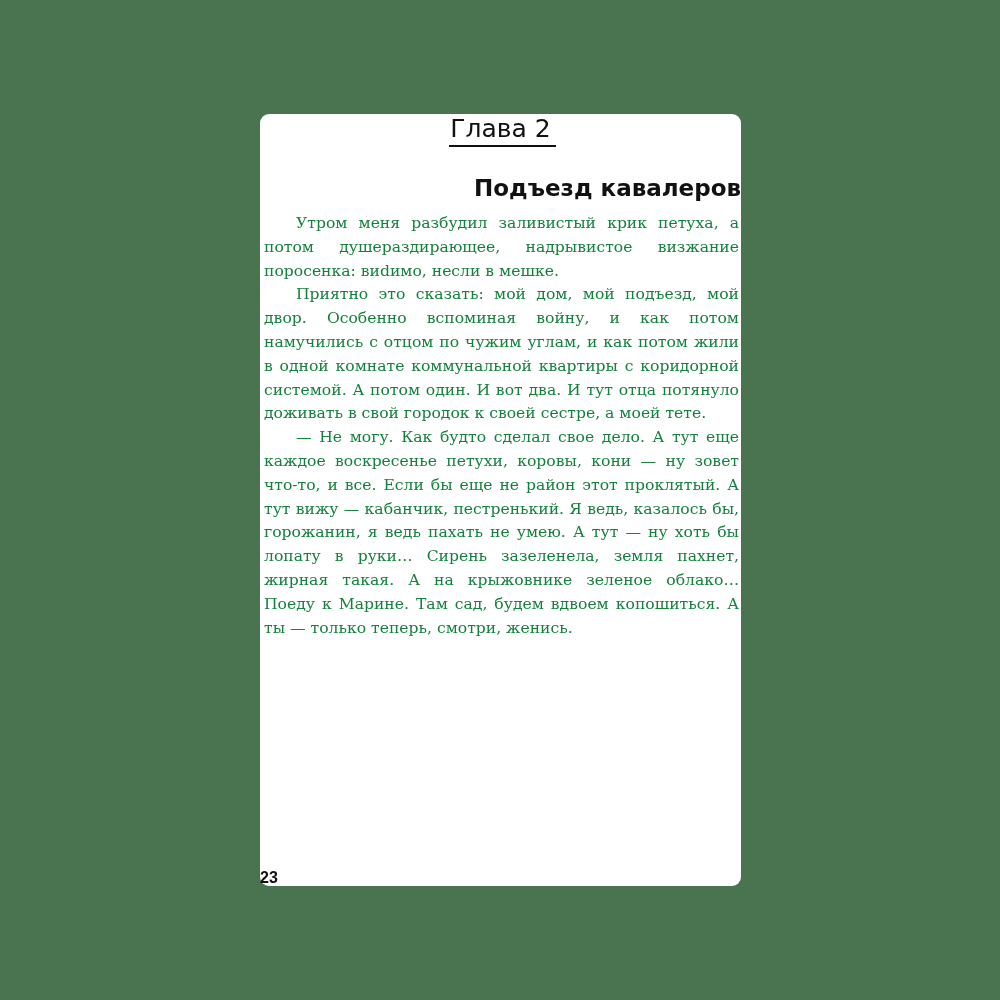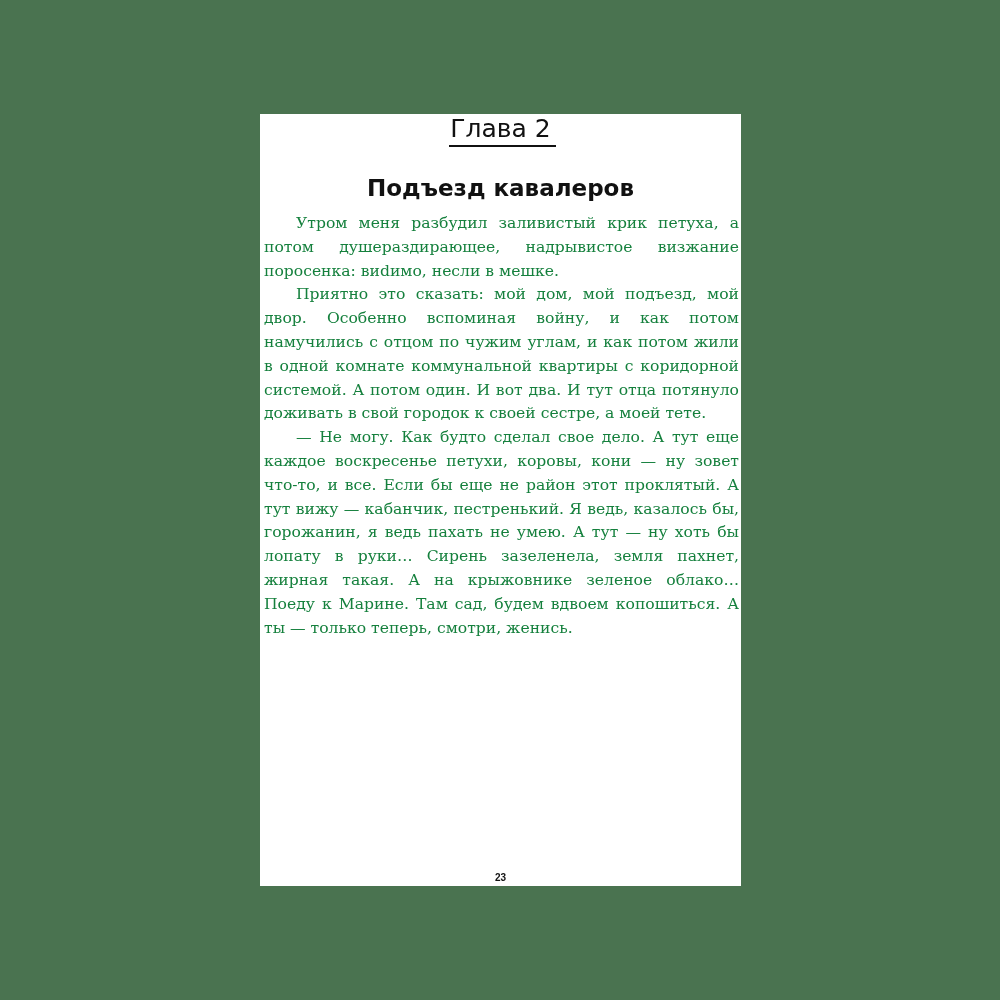--- a/index.html
+++ b/index.html
@@ -11,20 +11,21 @@
       overflow: hidden;
     }
     .page {
       position: absolute;
       left: 260px;
       top: 114px;
       width: 481px;
       height: 772px;
       background: #ffffff;
       box-sizing: border-box;
+      border-radius: 9px;
     }
     .chapter-label {
       position: absolute;
       top: 0px;
       left: 0;
       width: 100%;
       text-align: center;
       font-family: "DejaVu Sans", sans-serif;
       font-size: 25px;
       color: #111;
@@ -36,21 +37,21 @@
       left: 189px;
       width: 107px;
       height: 2px;
       background: #111;
     }
     .chapter-title {
       position: absolute;
       top: 59px;
       left: 0;
       width: 100%;
-      text-align: center;
+      text-align: right;
       font-family: "DejaVu Sans", sans-serif;
       font-weight: bold;
       font-size: 23px;
       color: #111;
       line-height: 30px;
     }
     .body-text {
       position: absolute;
       top: 98px;
       left: 4px;
@@ -64,24 +65,24 @@
     .body-text p {
       margin: 0;
       text-indent: 32px;
       hyphens: manual;
     }
     .page-number {
       position: absolute;
       bottom: 0px;
       left: 0;
       width: 100%;
-      text-align: center;
+      text-align: left;
       font-family: "Liberation Sans", sans-serif;
       font-weight: bold;
-      font-size: 10px;
+      font-size: 16px;
       color: #111;
       line-height: 16px;
     }
   </style>
 </head>
 <body>
 
 <div class="page">
   <div class="chapter-label">Глава 2</div>
   <div class="chapter-rule"></div>

